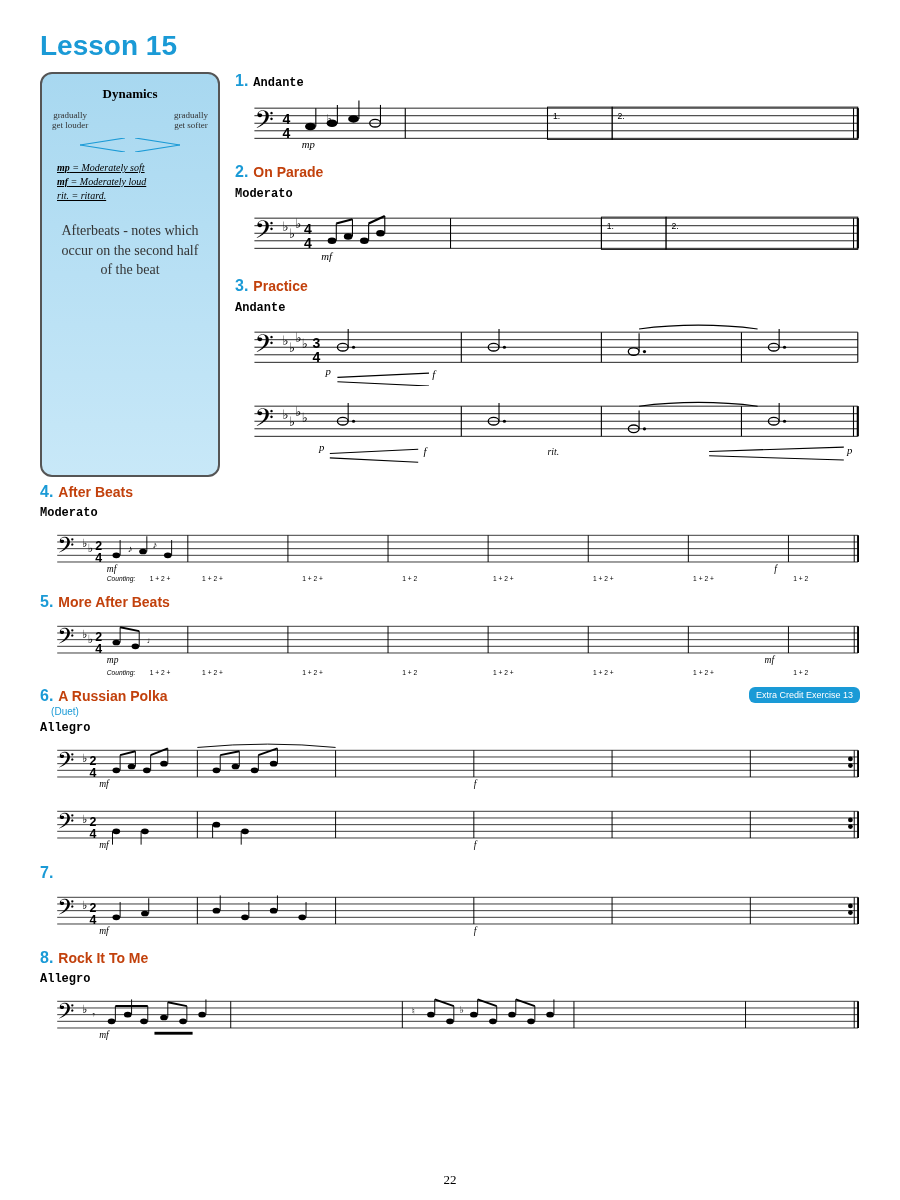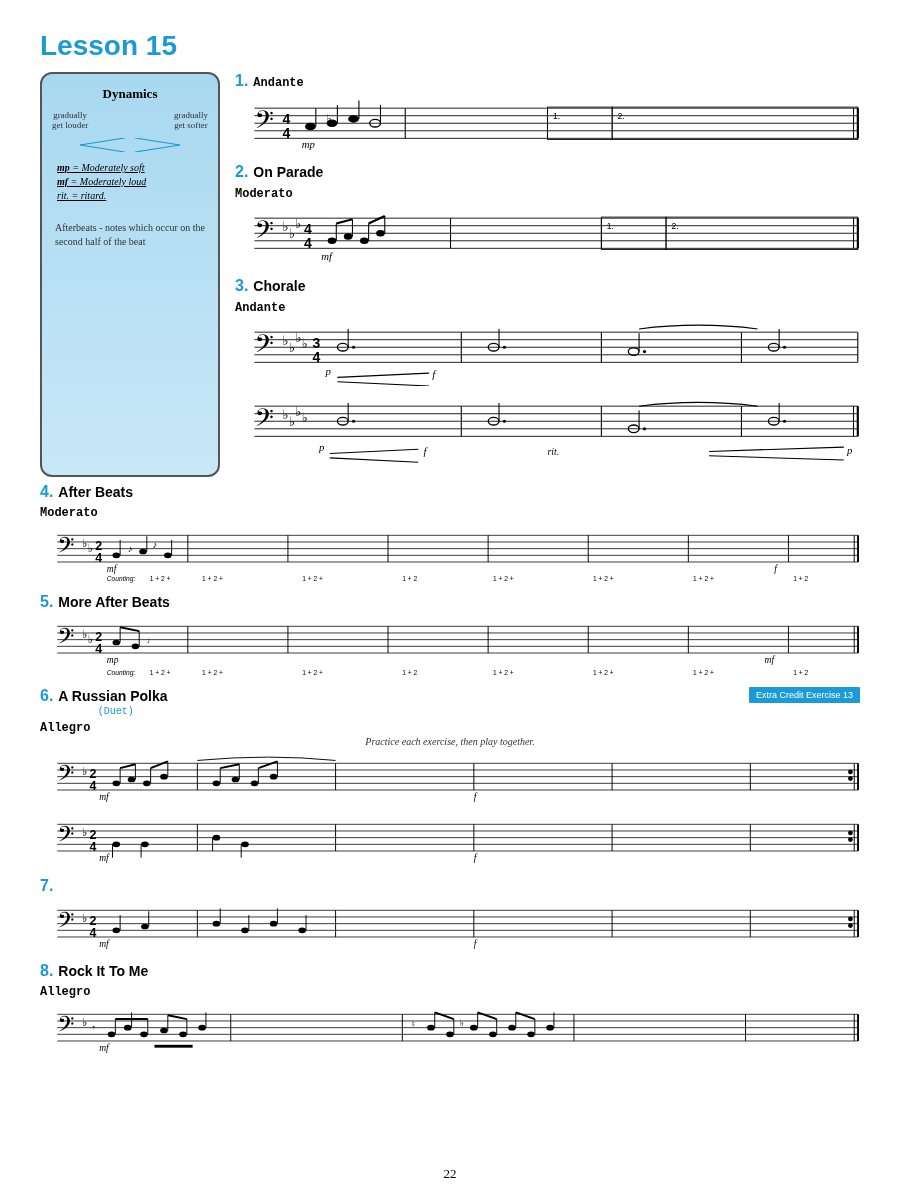--- a/index.html
+++ b/index.html
@@ -101,23 +101,23 @@
     .dyn-def em {
       font-style: italic;
     }
 
     .dyn-def strong {
       font-weight: bold;
       font-style: italic;
     }
 
     .afterbeat-text {
-      font-size: 10px;
+      font-size: 14px;
       margin-top: 20px;
-      text-align: left;
+      text-align: center;
       padding: 0 3px;
       line-height: 1.4;
       color: #333;
     }
 
     .music-area {
       flex: 1;
     }
 
     .exercise {
@@ -132,21 +132,21 @@
     }
 
     .exercise-num {
       color: #1a9ad6;
       font-size: 16px;
       font-weight: bold;
       font-family: Arial, sans-serif;
     }
 
     .exercise-name {
-      color: #000000;
+      color: #c2410c;
       font-size: 14px;
       font-weight: bold;
       font-family: Arial, sans-serif;
     }
 
     .exercise-tempo {
       font-size: 12px;
       font-weight: bold;
       font-family: Liberation Mono, monospace;
       color: #000;
@@ -156,21 +156,21 @@
       position: relative;
       width: 100%;
     }
 
     .staff-svg {
       width: 100%;
     }
 
     .page-num {
       position: absolute;
-      bottom: 18px;
+      bottom: 12px;
       left: 50%;
       transform: translateX(-50%);
       font-size: 13px;
     }
 
     
     .full-width-section {
       margin-top: 6px;
     }
 
@@ -183,30 +183,29 @@
       align-items: baseline;
       gap: 5px;
       margin-bottom: 1px;
     }
 
     .extra-credit-badge {
       background: #1a9ad6;
       color: white;
       font-size: 9px;
       padding: 3px 7px;
-      border-radius: 1px;
+      border-radius: 6px;
       font-family: Arial, sans-serif;
       white-space: nowrap;
     }
 
     .duet-sub {
       font-size: 10px;
       color: #1a9ad6;
-      font-family: Liberation Mono, monospace;
-      text-align: center;
+      font-family: Liberation Sans, sans-serif;
     }
 
     .practice-text {
       font-size: 10px;
       color: #333;
       font-style: italic;
       text-align: center;
       margin-bottom: 2px;
     }
   </style>
@@ -344,21 +343,21 @@
             <ellipse cx="135" cy="29" rx="4" ry="3" fill="#000"></ellipse>
             <line x1="139" y1="29" x2="139" y2="13" stroke="#000" stroke-width="1"></line>
             <line x1="124" y1="20" x2="139" y2="13" stroke="#000" stroke-width="2"></line>
           </svg>
         </div>
       </div>
 
       <div class="exercise">
         <div class="exercise-header">
           <span class="exercise-num">3.</span>
-          <span class="exercise-name">Chorale</span>
+          <span class="exercise-name">Practice</span>
         </div>
         <div style="margin-bottom:1px;">
           <span class="exercise-tempo">Andante</span>
         </div>
 
         <div class="staff-container">
           <svg class="staff-svg" viewBox="0 0 580 65">
             <line x1="18" y1="15" x2="578" y2="15" stroke="#000" stroke-width="0.8"></line>
             <line x1="18" y1="22" x2="578" y2="22" stroke="#000" stroke-width="0.8"></line>
             <line x1="18" y1="29" x2="578" y2="29" stroke="#000" stroke-width="0.8"></line>
@@ -573,21 +572,20 @@
             <span class="exercise-num">6.</span>
             <span class="exercise-name">A Russian Polka</span>
           </div>
           <div class="duet-sub">&nbsp;&nbsp;&nbsp;&nbsp;(Duet)</div>
           <div style="margin-bottom:1px;">
             <span class="exercise-tempo">Allegro</span>
           </div>
         </div>
         <div class="extra-credit-badge">Extra Credit Exercise 13</div>
       </div>
-      <div class="practice-text">Practice each exercise, then play together.</div>
 
       <div class="staff-container">
         <svg class="staff-svg" viewBox="0 0 860 60">
           <line x1="18" y1="15" x2="858" y2="15" stroke="#000" stroke-width="0.8"></line>
           <line x1="18" y1="22" x2="858" y2="22" stroke="#000" stroke-width="0.8"></line>
           <line x1="18" y1="29" x2="858" y2="29" stroke="#000" stroke-width="0.8"></line>
           <line x1="18" y1="36" x2="858" y2="36" stroke="#000" stroke-width="0.8"></line>
           <line x1="18" y1="43" x2="858" y2="43" stroke="#000" stroke-width="0.8"></line>
           <text x="18" y="38" font-size="28" font-family="serif">𝄢</text>
 

